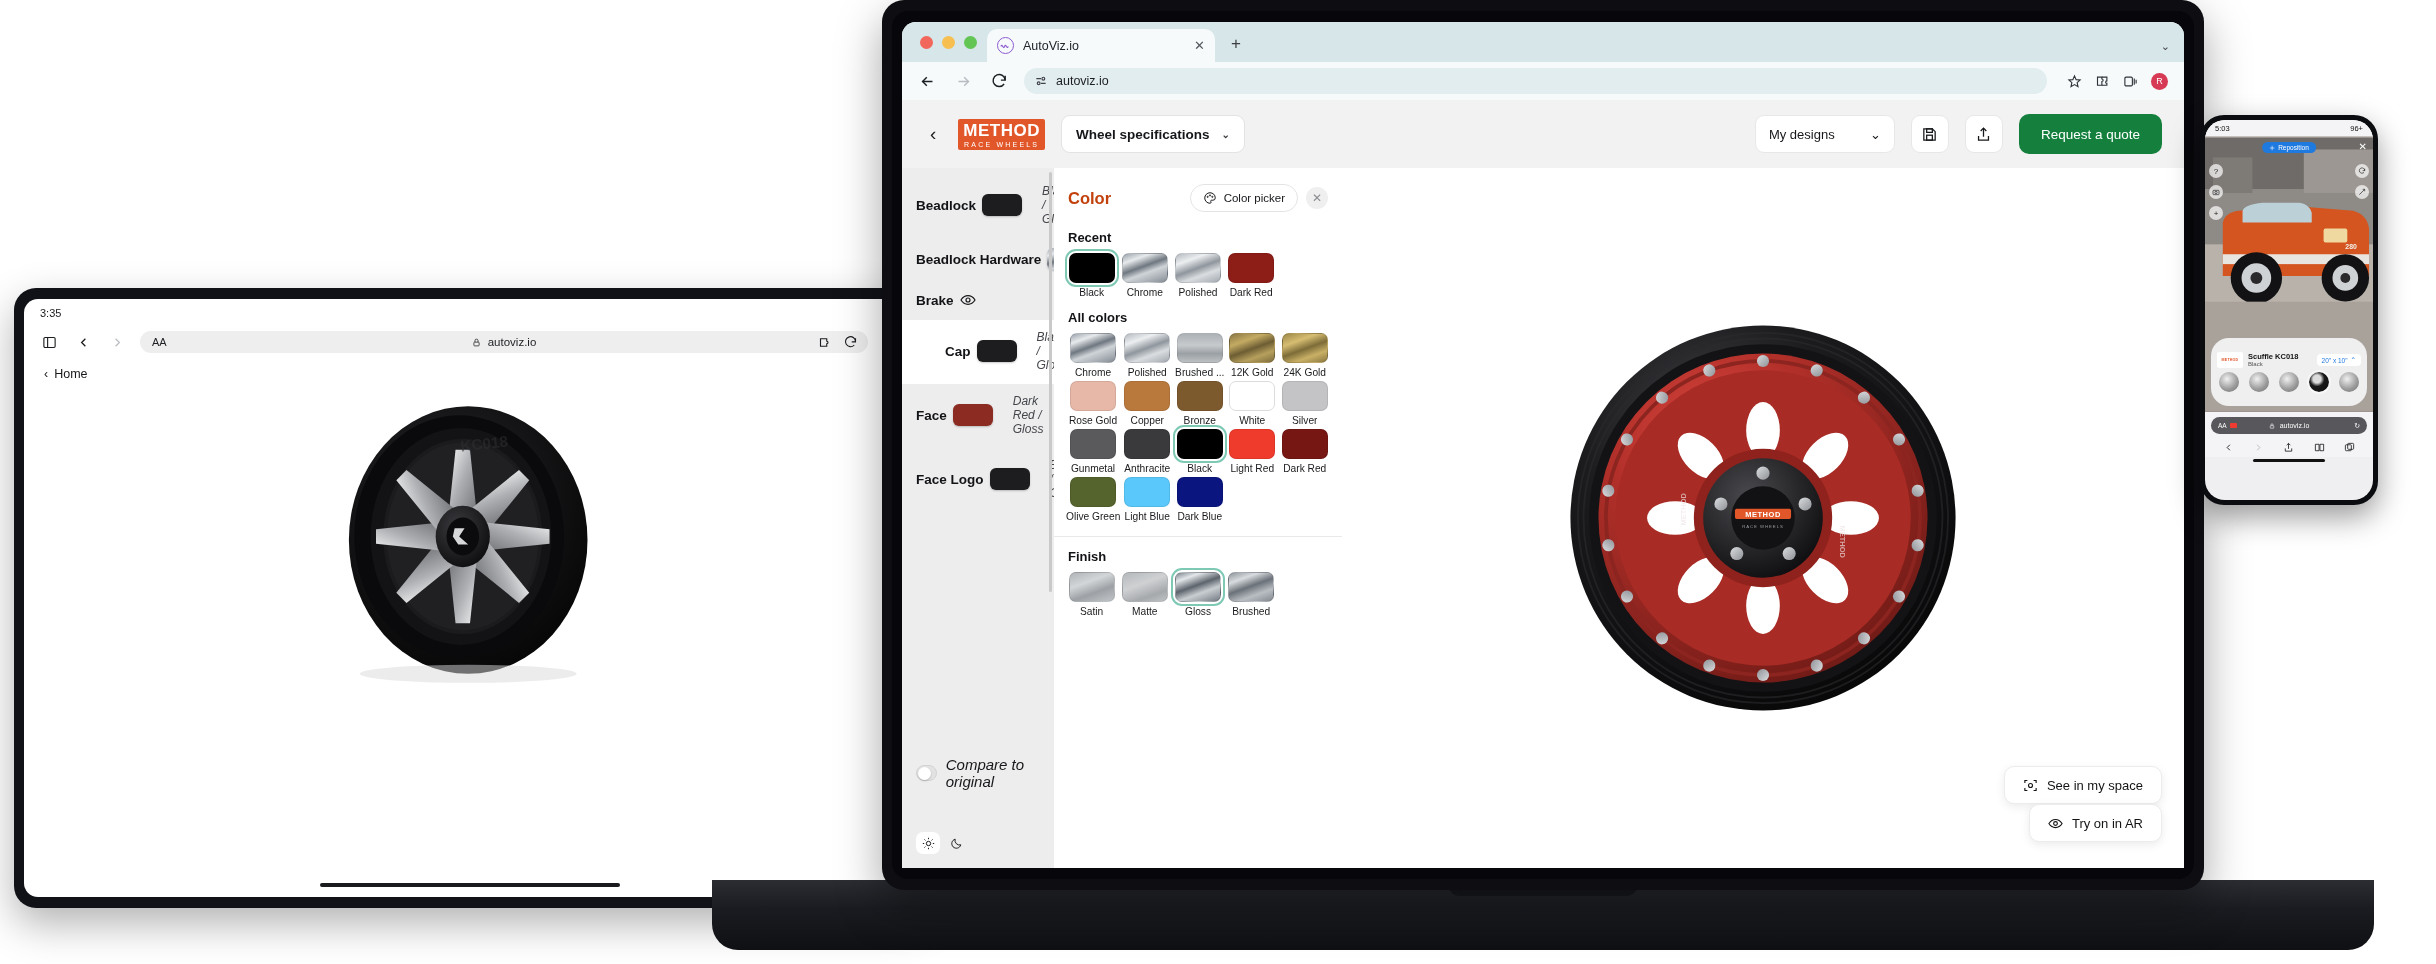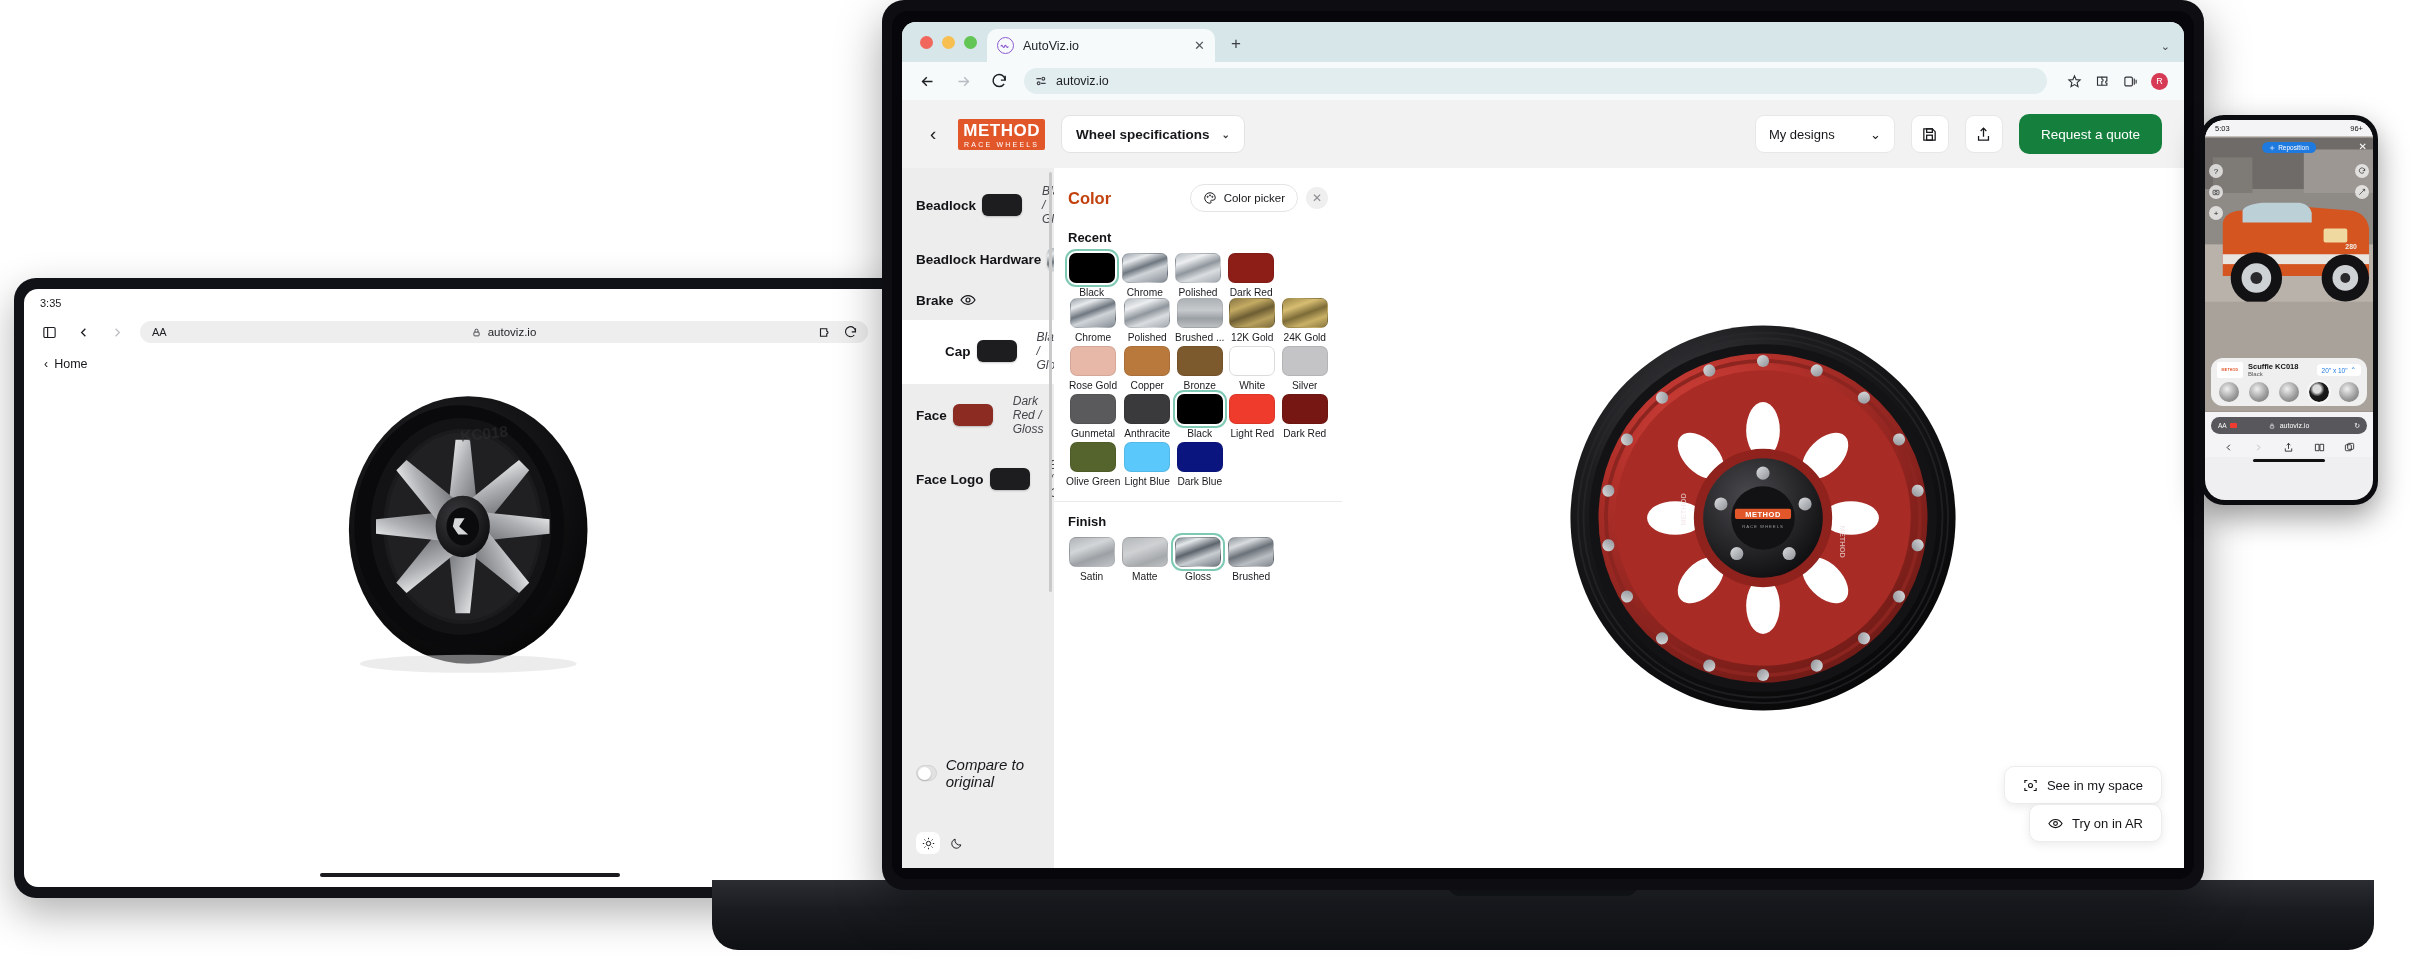--- a/index.html
+++ b/index.html
@@ -157,21 +157,21 @@
   .viewer { flex:1; position:relative; background:#ffffff; overflow:hidden; }
   .ar-btns { position:absolute; right:22px; bottom:26px; display:flex; flex-direction:column; gap:0; align-items:flex-end; }
   .ar-btn {
     height:38px; background:#fff; border:1px solid #ececec; border-radius:10px;
     display:flex; align-items:center; gap:9px; padding:0 18px; font-size:13px; color:#131416;
     box-shadow:0 3px 10px rgba(0,0,0,.08); cursor:pointer; white-space:nowrap;
   }
   .ar-btn svg { width:15px; height:15px; }
 
   
-  .ipad { position:absolute; left:14px; top:278px; width:912px; height:620px; }
+  .ipad { position:absolute; left:14px; top:288px; width:912px; height:620px; }
   .ipad-shell { position:absolute; inset:0; background:#101218; border-radius:22px; box-shadow:0 16px 40px rgba(0,0,0,.3); }
   .ipad-screen { position:absolute; left:10px; top:11px; right:10px; bottom:11px; background:#fff; border-radius:14px; overflow:hidden; }
   .ipad-status { height:28px; display:flex; align-items:center; padding:0 16px; font-size:11px; color:#1b1c1f; }
   .ipad-bar { height:30px; display:flex; align-items:center; gap:12px; padding:0 14px; }
   .ipad-bar svg { width:15px; height:15px; }
   .ipad-omni {
     flex:1; height:22px; background:#eeeeef; border-radius:11px; display:flex; align-items:center; justify-content:center; gap:7px; position:relative;
   }
   .ipad-omni .aa { position:absolute; left:12px; font-size:11px; color:#1d1e21; }
   .ipad-omni .u { font-size:11.5px; color:#1d1e21; }
@@ -184,21 +184,21 @@
   .iphone { position:absolute; left:2200px; top:115px; width:178px; height:390px; }
   .ip-shell { position:absolute; inset:0; background:#0b0c10; border-radius:24px; box-shadow:0 12px 30px rgba(0,0,0,.4); }
   .ip-screen { position:absolute; left:5px; top:5px; right:5px; bottom:5px; border-radius:20px; overflow:hidden; background:#efeff1; }
   .ip-status { height:16px; display:flex; align-items:center; justify-content:space-between; padding:0 10px; font-size:7.5px; color:#111; background:#f4f4f6; }
   .ip-ar { position:relative; height:276px; background:linear-gradient(180deg,#c7c1bb 0%,#b4aca5 40%,#9e958e 100%); overflow:hidden; }
   .reposition {
     position:absolute; left:50%; transform:translateX(-50%); top:6px;
     background:#1f7ae0; color:#fff; font-size:6.5px; padding:2px 7px; border-radius:8px; display:flex; gap:3px; align-items:center;
   }
   .ar-card {
-    position:absolute; left:6px; right:6px; bottom:6px; background:rgba(244,244,246,.93); border-radius:12px; padding:4px 6px;
+    position:absolute; left:6px; right:6px; bottom:6px; background:rgba(244,244,246,.93); border-radius:18px; padding:14px 6px;
   }
   .ar-card-top { display:flex; align-items:center; gap:5px; }
   .ar-thumb { width:26px; height:16px; background:#fff; border-radius:2px; display:flex; align-items:center; justify-content:center; }
   .ar-thumb .m { font-size:3.6px; color:#e2572a; font-weight:bold; letter-spacing:.2px; }
   .ar-name { font-size:7.5px; font-weight:700; color:#111; line-height:1.15; }
   .ar-sub { font-size:6px; color:#555; }
   .size-pill { margin-left:auto; background:#fff; border-radius:4px; padding:2px 5px; font-size:6.5px; color:#1f7ae0; display:flex; gap:3px; align-items:center; }
   .wheel-strip { display:flex; justify-content:space-between; align-items:center; margin-top:4px; padding:0 2px; }
   .wmini { width:20px; height:20px; border-radius:50%; background:radial-gradient(circle at 40% 35%,#f0f0f0,#9a9a9a 58%,#6f6f6f 100%); position:relative; }
   .wmini.dark { background:radial-gradient(circle at 40% 35%,#dcdcdc 0 22%,#1a1a1a 42%,#0d0d0d 100%); outline:2px solid rgba(255,255,255,.5); }
@@ -563,20 +563,21 @@
                   <span class="chip polished-tex"></span>
                   <span class="cname">Polished</span>
                 </div>
                 <div class="sw">
                   <span class="chip" style="background:#8c1d17"></span>
                   <span class="cname">Dark Red</span>
                 </div>
                 <div></div>
               </div>
 
+              <div class="sec-title">All colors</div>
               <div class="swgrid">
                 <div class="sw">
                     <span class="chip chrome-tex"></span>
                     <span class="cname">Chrome</span>
                   </div>
                 <div class="sw">
                     <span class="chip polished-tex"></span>
                     <span class="cname">Polished</span>
                   </div>
                 <div class="sw">

